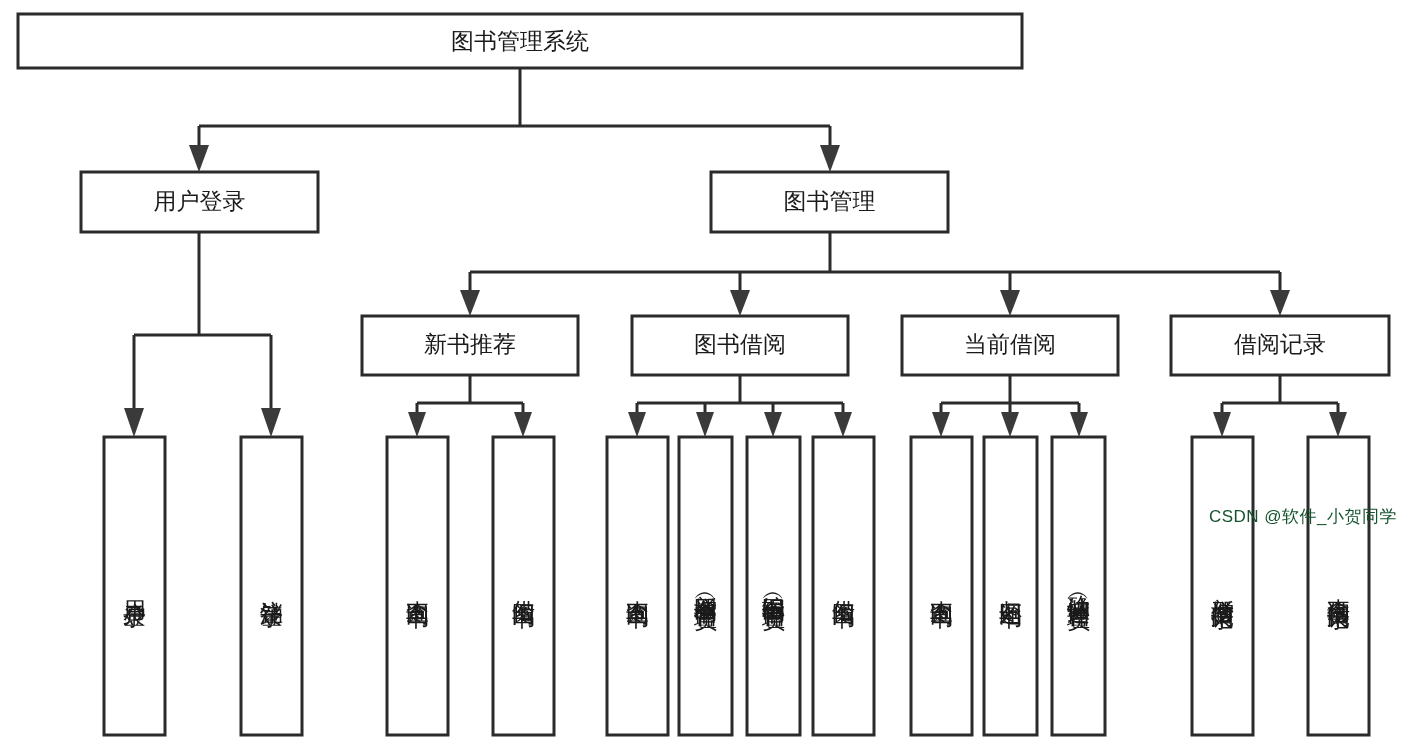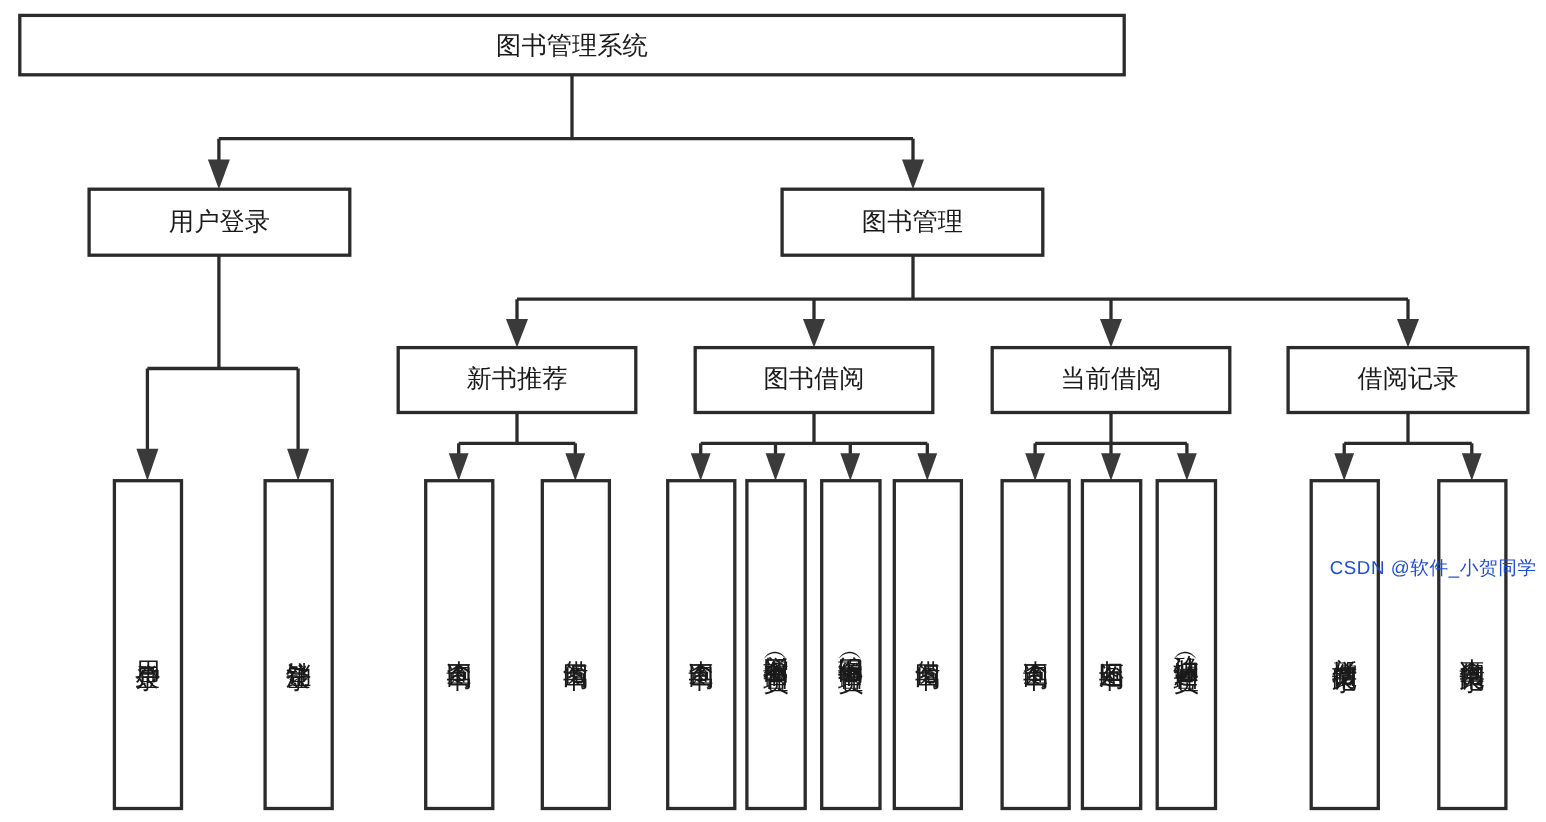--- a/index.html
+++ b/index.html
@@ -73,21 +73,21 @@
     color: #1a1a1a;
     white-space: nowrap;
     text-align: center;
   }
   .watermark {
     position: absolute;
     right: 8px;
     bottom: 6px;
     font-family: "Liberation Sans", "DejaVu Sans", sans-serif;
     font-size: 17px;
-    color: #1d4ed8;
+    color: #14532d;
     letter-spacing: 0.5px;
     user-select: none;
     white-space: nowrap;
   }
 </style>
 </head>
 <body>
 
 <div id="diagram-root">
 

